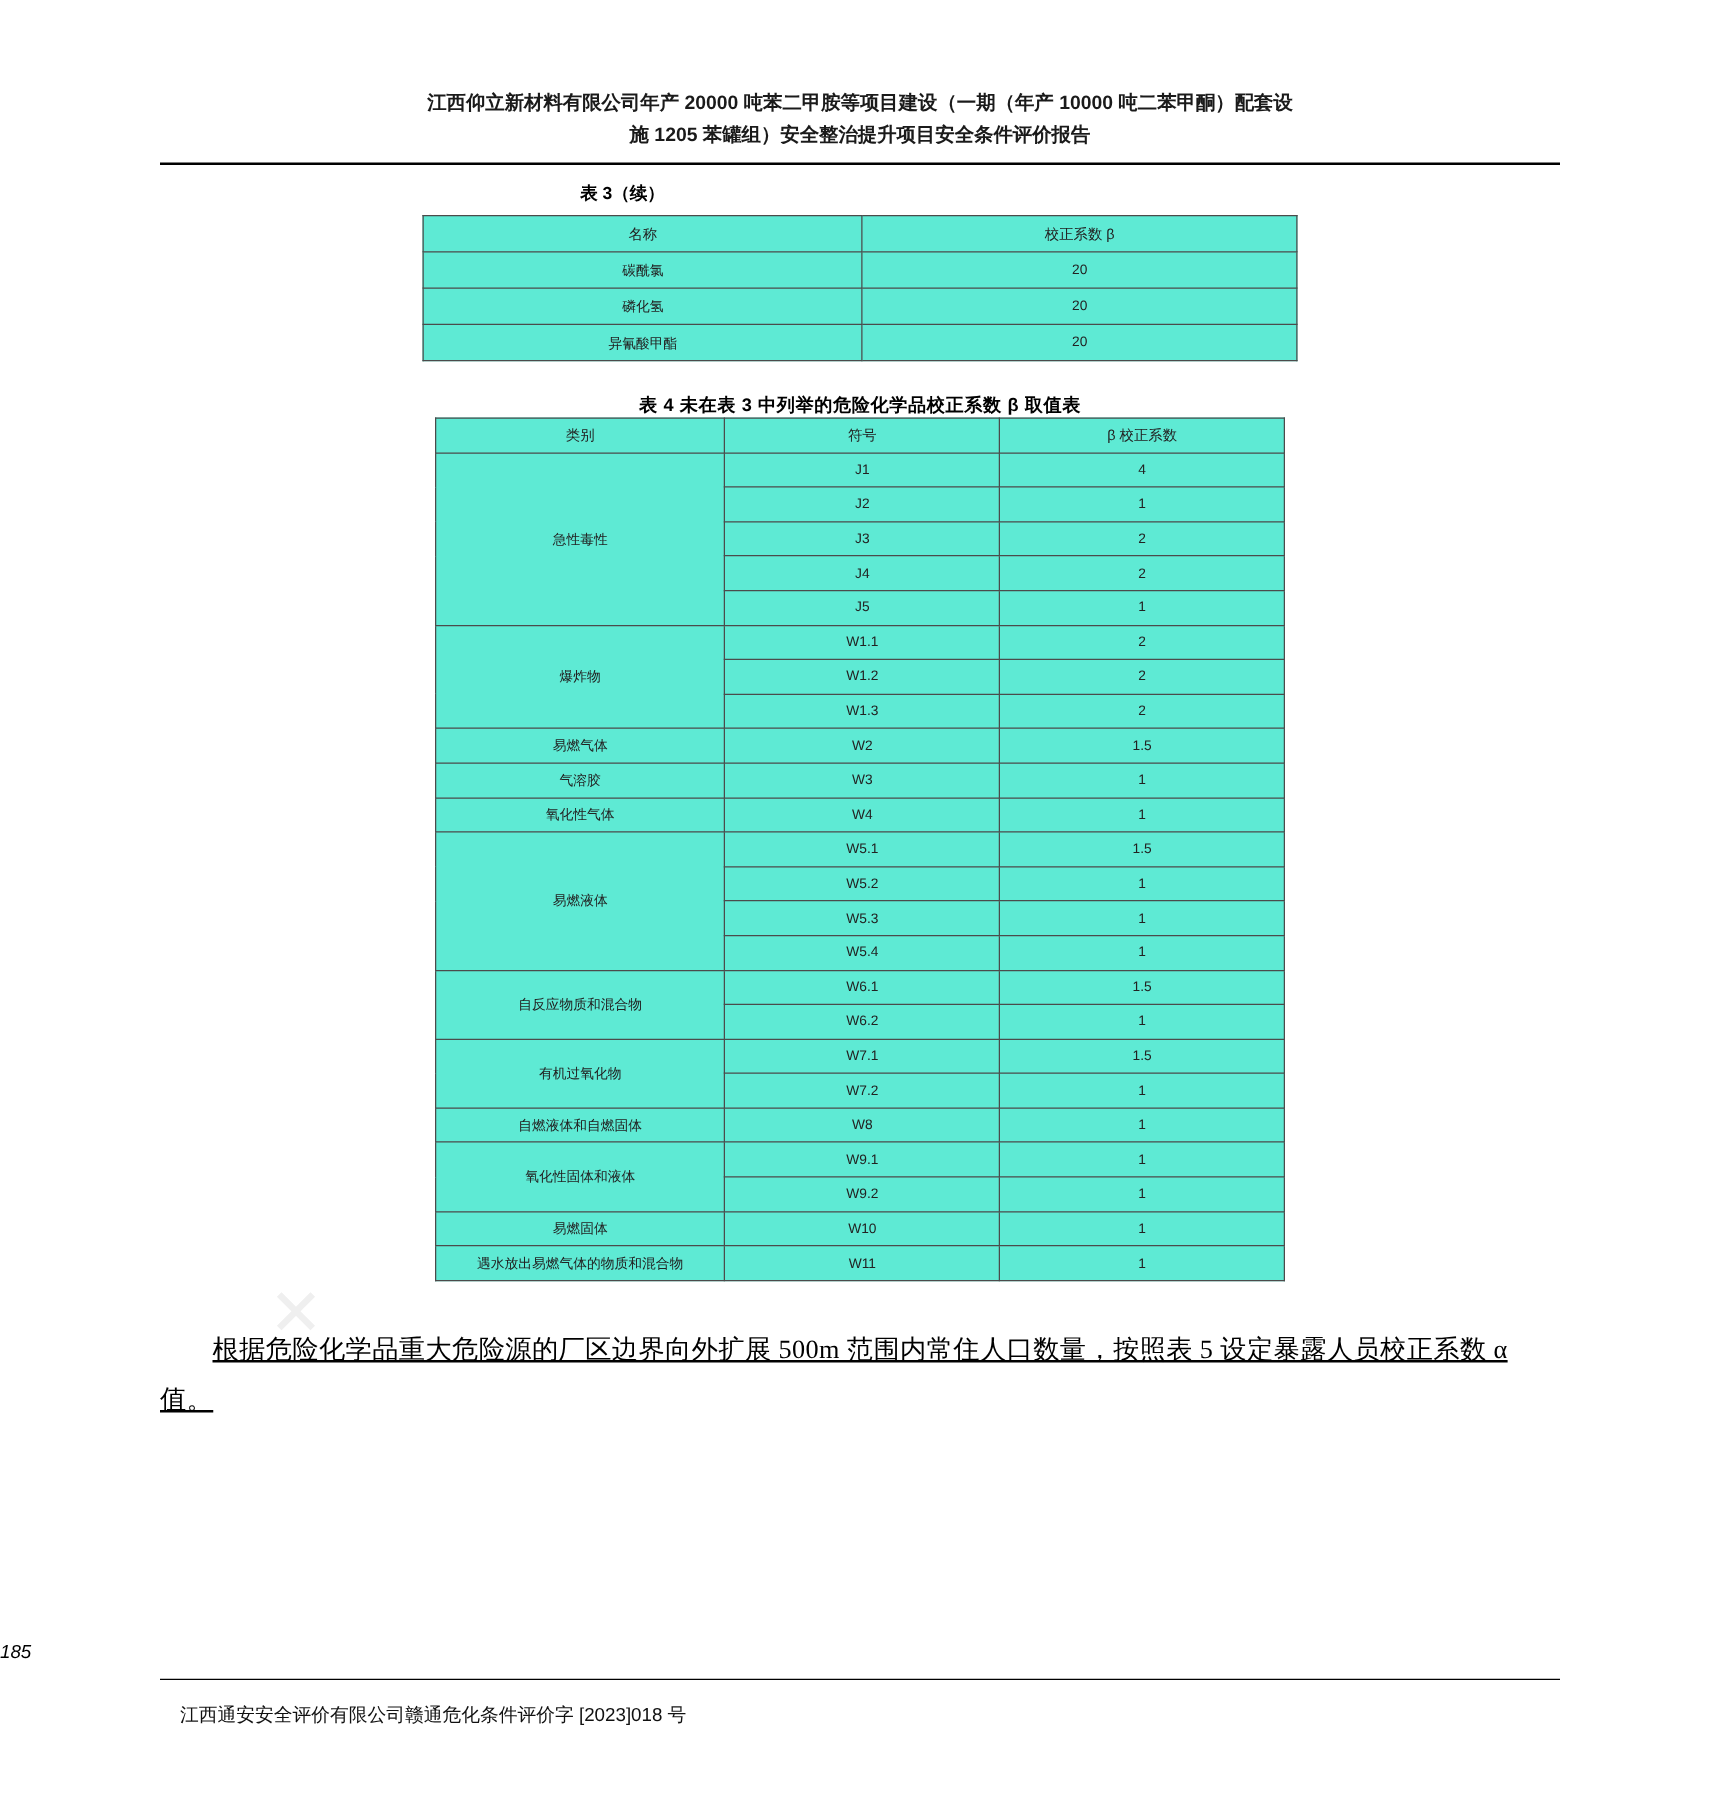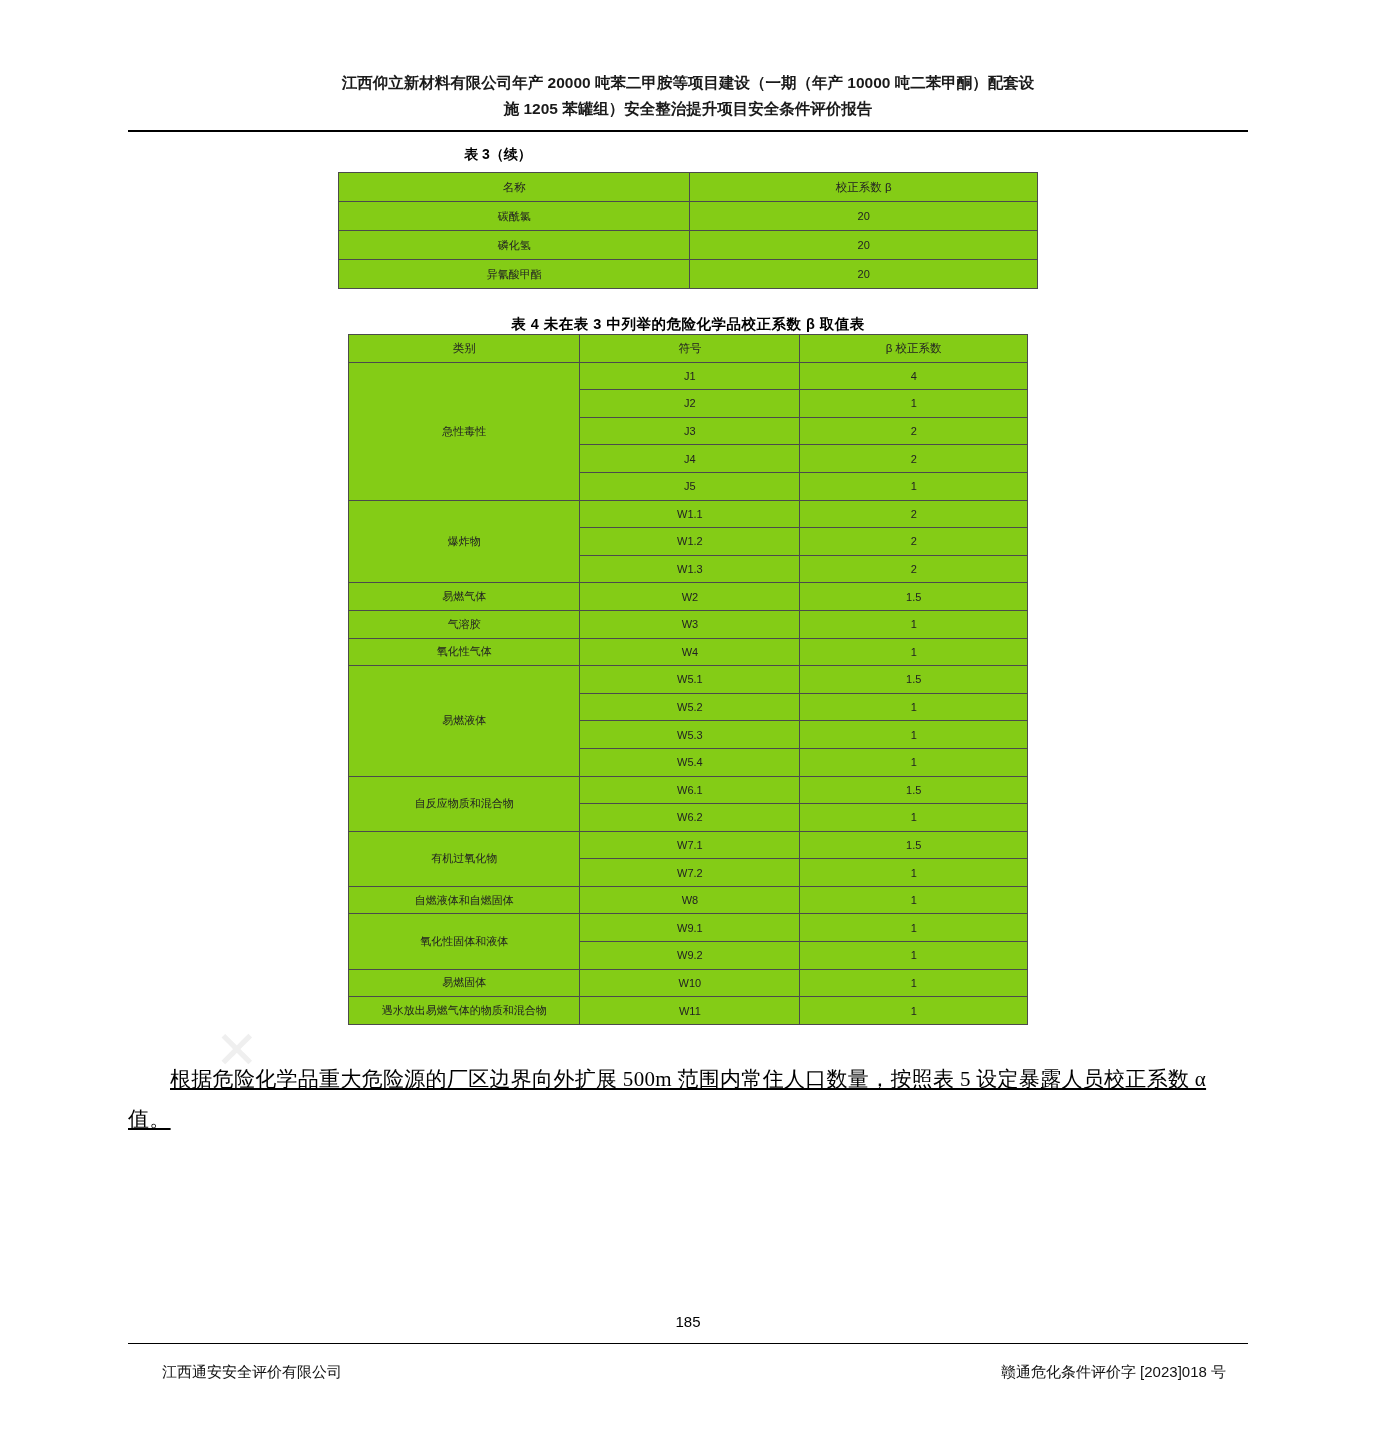--- a/index.html
+++ b/index.html
@@ -46,21 +46,21 @@
     font-weight: bold;
     margin: 14px 0 8px 0;
   }
   .caption-left {
     text-align: center;
     margin-left: -380px;
   }
   table.doc-table {
     border-collapse: collapse;
     margin: 0 auto;
-    background: #84cc16;
+    background: #5eead4;
   }
   table.doc-table td {
     border: 1px solid #4b4b4b;
     text-align: center;
     vertical-align: middle;
     font-family: "Liberation Sans", "DejaVu Sans", sans-serif;
     color: #222;
   }
   
   #table3 { width: 700px; }
@@ -103,38 +103,37 @@
     letter-spacing: 0.3px;
     text-decoration: underline;
   }
 
   
   .page-number {
     position: absolute;
     left: 0;
     right: 0;
     bottom: 92px;
-    text-align: center;
     font-size: 15px;
     font-family: "Liberation Sans", "DejaVu Sans", sans-serif;
+    font-style: italic;
   }
   .footer-rule {
     position: absolute;
     left: 128px;
     right: 128px;
     bottom: 78px;
     border-top: 1.5px solid #000;
   }
   .footer {
     position: absolute;
-    left: 162px;
+    left: 144px;
     right: 150px;
     bottom: 40px;
     display: flex;
-    justify-content: space-between;
     font-family: "Liberation Sans", "DejaVu Sans", sans-serif;
     font-size: 15px;
     color: #111;
   }
 
   
   .watermark {
     position: absolute;
     left: 215px;
     top: 1020px;

